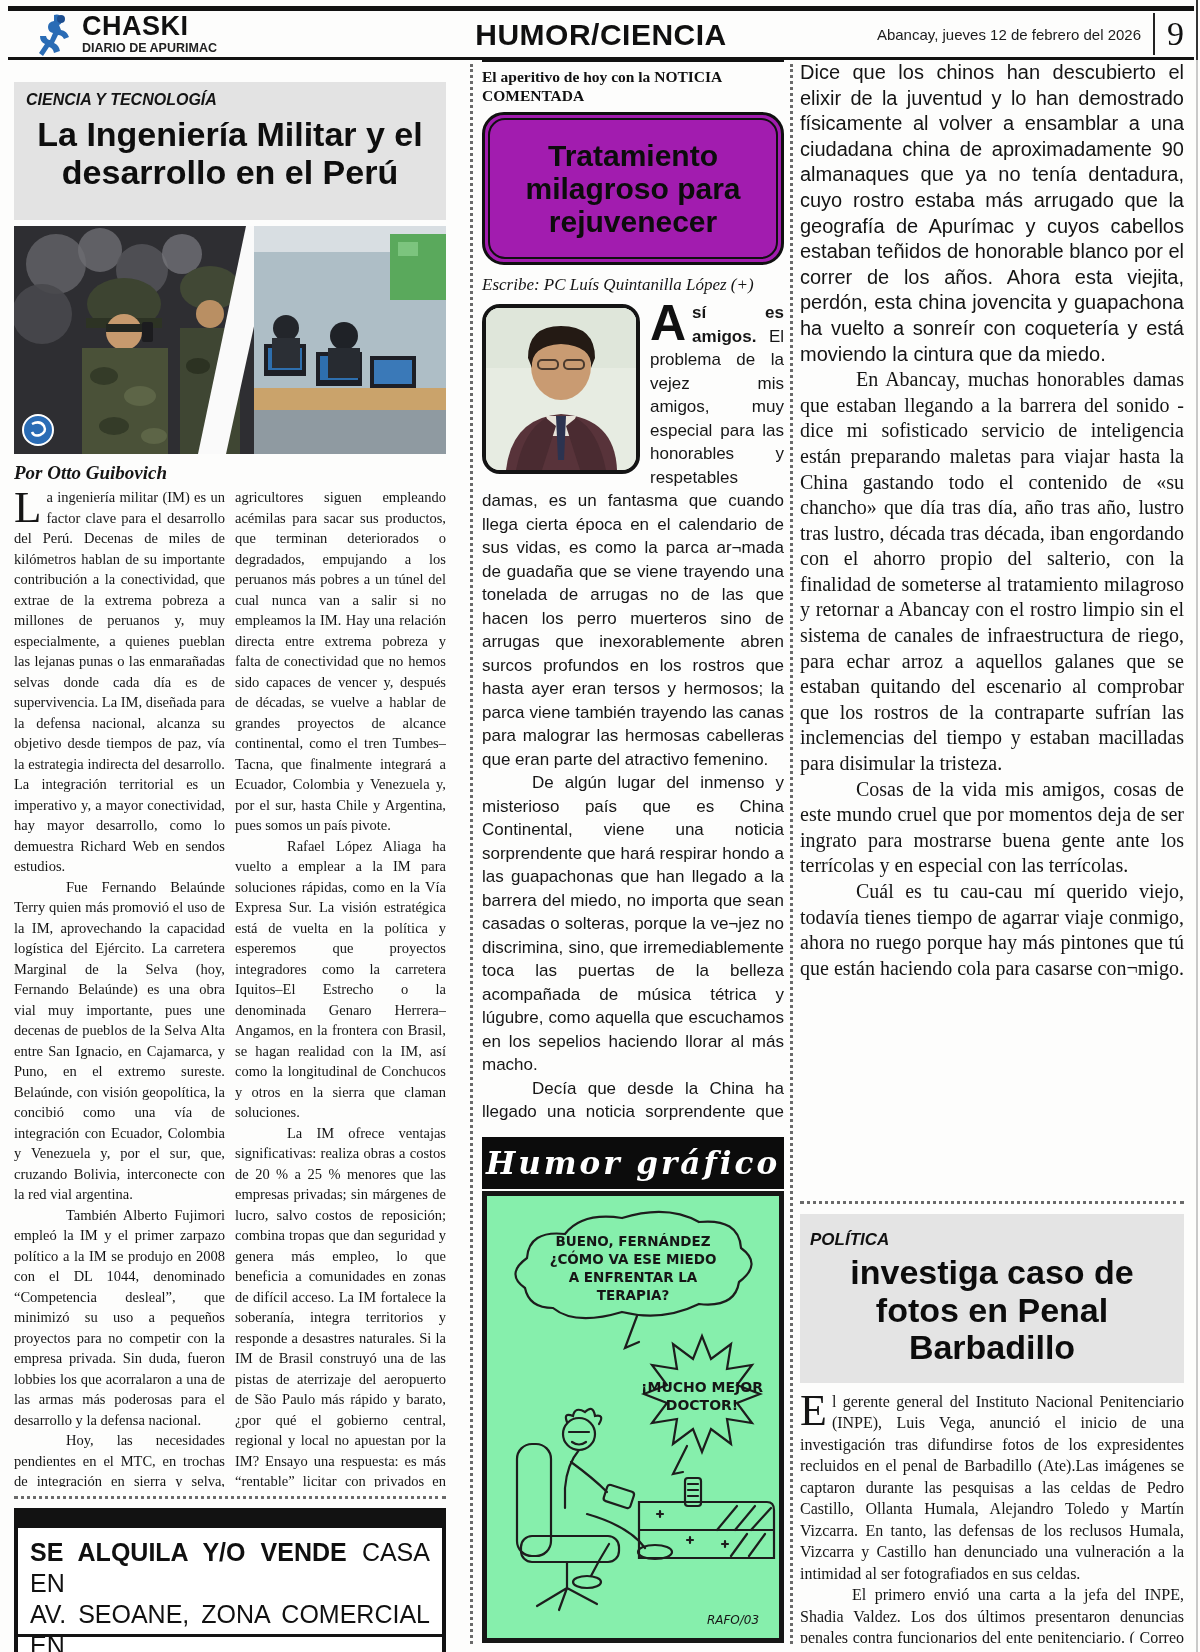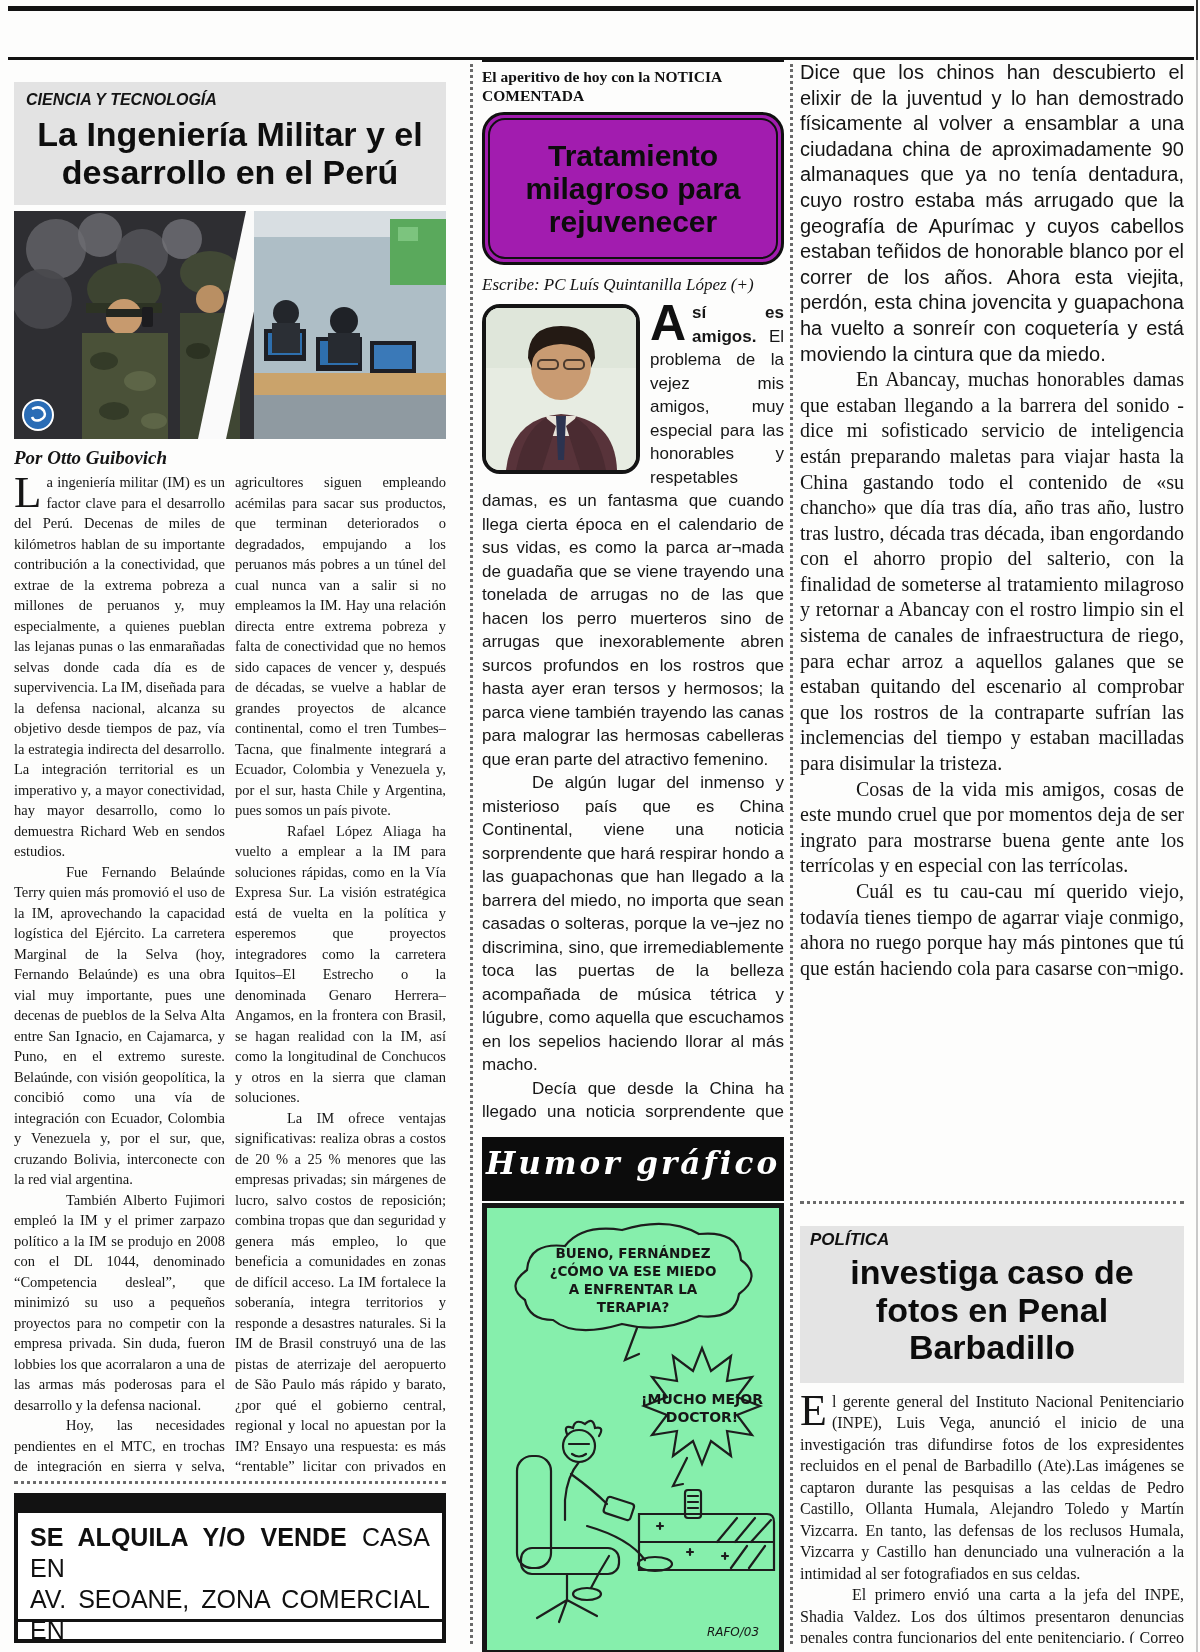--- a/index.html
+++ b/index.html
@@ -26,21 +26,21 @@
 
   
   .vsep{position:absolute;top:64px;bottom:8px;width:0;border-left:3px dotted #6a6a6a;}
   .vsep1{left:470px;}
   .vsep2{left:790px;}
 
   
   .col-left{position:absolute;left:14px;top:82px;width:432px;}
   .lk-block{background:#e3e3e3;padding:8px 12px 14px;}
   .kicker{font:italic 700 16px/1.2 "Liberation Sans",sans-serif;color:#141414;}
-  .headline{margin:6px 0 0;font:700 34px/1.12 "Liberation Sans",sans-serif;text-align:center;color:#0e0e0e;}
+  .headline{margin:6px 0 15px;font:700 34px/1.12 "Liberation Sans",sans-serif;text-align:center;color:#0e0e0e;}
   .photo{margin-top:6px;height:228px;overflow:hidden;background:#2f2f33;}
   .byline{margin:8px 0 2px;font:italic 700 19px/1.2 "Liberation Serif",serif;}
   .lcols{display:flex;gap:10px;height:1000px;overflow:hidden;margin-top:2px;}
   .lcol{width:211px;font:14.5px/20.5px "Liberation Serif",serif;}
   .ind{text-indent:52px;}
   .dc{float:left;font:400 45px/36px "Liberation Serif",serif;padding:2px 5px 0 0;}
 
   .hsep{border-top:3px dotted #6a6a6a;margin-top:9px;}
 
   
@@ -61,44 +61,62 @@
   .title-inner{border:2px solid #101010;border-radius:17px;padding:19px 4px;}
   .mid-title{font:700 30px/1.1 "Liberation Sans",sans-serif;text-align:center;color:#0c0c0c;}
   .mid-byline{margin:10px 0 6px;font:italic 400 17px/1.2 "Liberation Serif",serif;}
   .mid-body{height:824px;overflow:hidden;font:17px/23.5px "Liberation Sans",sans-serif;color:#161616;}
   .mind{text-indent:50px;}
   .portrait{float:left;width:150px;height:162px;border:4px solid #141414;border-radius:18px;
             margin:3px 10px 4px 0;overflow:hidden;background:#e7ece2;}
   .dc-a{float:left;font:700 50px/40px "Liberation Sans",sans-serif;padding:2px 6px 0 0;color:#111;}
   .lead{font-weight:700;}
 
-  .humor-banner{margin-top:12px;height:64px;background:#0c0c0c;color:#ffffff;text-align:center;
+  .humor-banner{margin-top:12px;height:52px;background:#0c0c0c;color:#ffffff;text-align:center;
                 font:italic 600 31px/52px "DejaVu Serif",serif;letter-spacing:3px;}
   .cartoon{margin-top:2px;border:5px solid #161616;box-sizing:border-box;height:452px;background:#86efac;}
 
   
   .col-right{position:absolute;left:800px;top:60px;width:384px;}
   .r-body{height:1132px;overflow:hidden;font:20px/25.6px "Liberation Sans",sans-serif;color:#141414;}
   .rind{text-indent:56px;font-family:Liberation Serif, serif;}
-  .pol-block{margin-top:22px;background:#e4e4e4;padding:4px 10px 16px;}
+  .pol-block{margin-top:10px;background:#e4e4e4;padding:16px 10px 16px;}
   .pol-kicker{font:italic 700 17px/1.2 "Liberation Sans",sans-serif;color:#121212;}
   .pol-headline{margin-top:4px;font:700 34px/1.1 "Liberation Sans",sans-serif;text-align:center;color:#0c0c0c;}
   .pol-body{margin-top:8px;height:252px;overflow:hidden;font:16px/21.5px "Liberation Serif",serif;}
   .dc-e{float:left;font:400 44px/35px "Liberation Serif",serif;padding:2px 5px 0 0;}
   .pind{text-indent:52px;}
 
   svg text{font-family:"DejaVu Sans",sans-serif;}
 </style>
 </head>
 <body>
 
 <div id="page">
 
   <div class="top-rule"></div>
 
+  <header class="masthead">
+    <div class="brand-wrap">
+      <svg width="42" height="44" viewBox="0 0 42 44">
+        <path d="M20 2 q6 -2 8 4 q1 4 -3 6 l2 5 q6 1 8 7 l-5 2 q-2 -4 -6 -4 l-4 8 q5 2 6 8 l-6 2 q-1 -5 -5 -6 l-6 9 -4 -3 6 -9 q-5 -2 -5 -8 l6 0 q1 4 4 4 l3 -7 q-5 -1 -5 -6 q0 -5 6 -6 z" fill="#2a6cb5"></path>
+        <circle cx="27" cy="6" r="4" fill="#1d4e8f"></circle>
+      </svg>
+      <div class="brand-text">
+        <div class="brand">CHASKI</div>
+        <div class="tagline">DIARIO DE APURIMAC</div>
+      </div>
+    </div>
+    <div class="section-title">HUMOR/CIENCIA</div>
+    <div class="date-wrap">
+      <span class="date">Abancay, jueves 12 de febrero del 2026</span>
+      <span class="vbar"></span>
+      <span class="pagenum">9</span>
+    </div>
+  </header>
   <div class="masthead-rule"></div>
 
   <div class="vsep vsep1"></div>
   <div class="vsep vsep2"></div>
 
   <section class="col-left">
     <div class="lk-block">
       <div class="kicker">CIENCIA Y TECNOLOGÍA</div>
       <h1 class="headline">La Ingeniería Militar y el desarrollo en el Perú</h1>
     </div>

